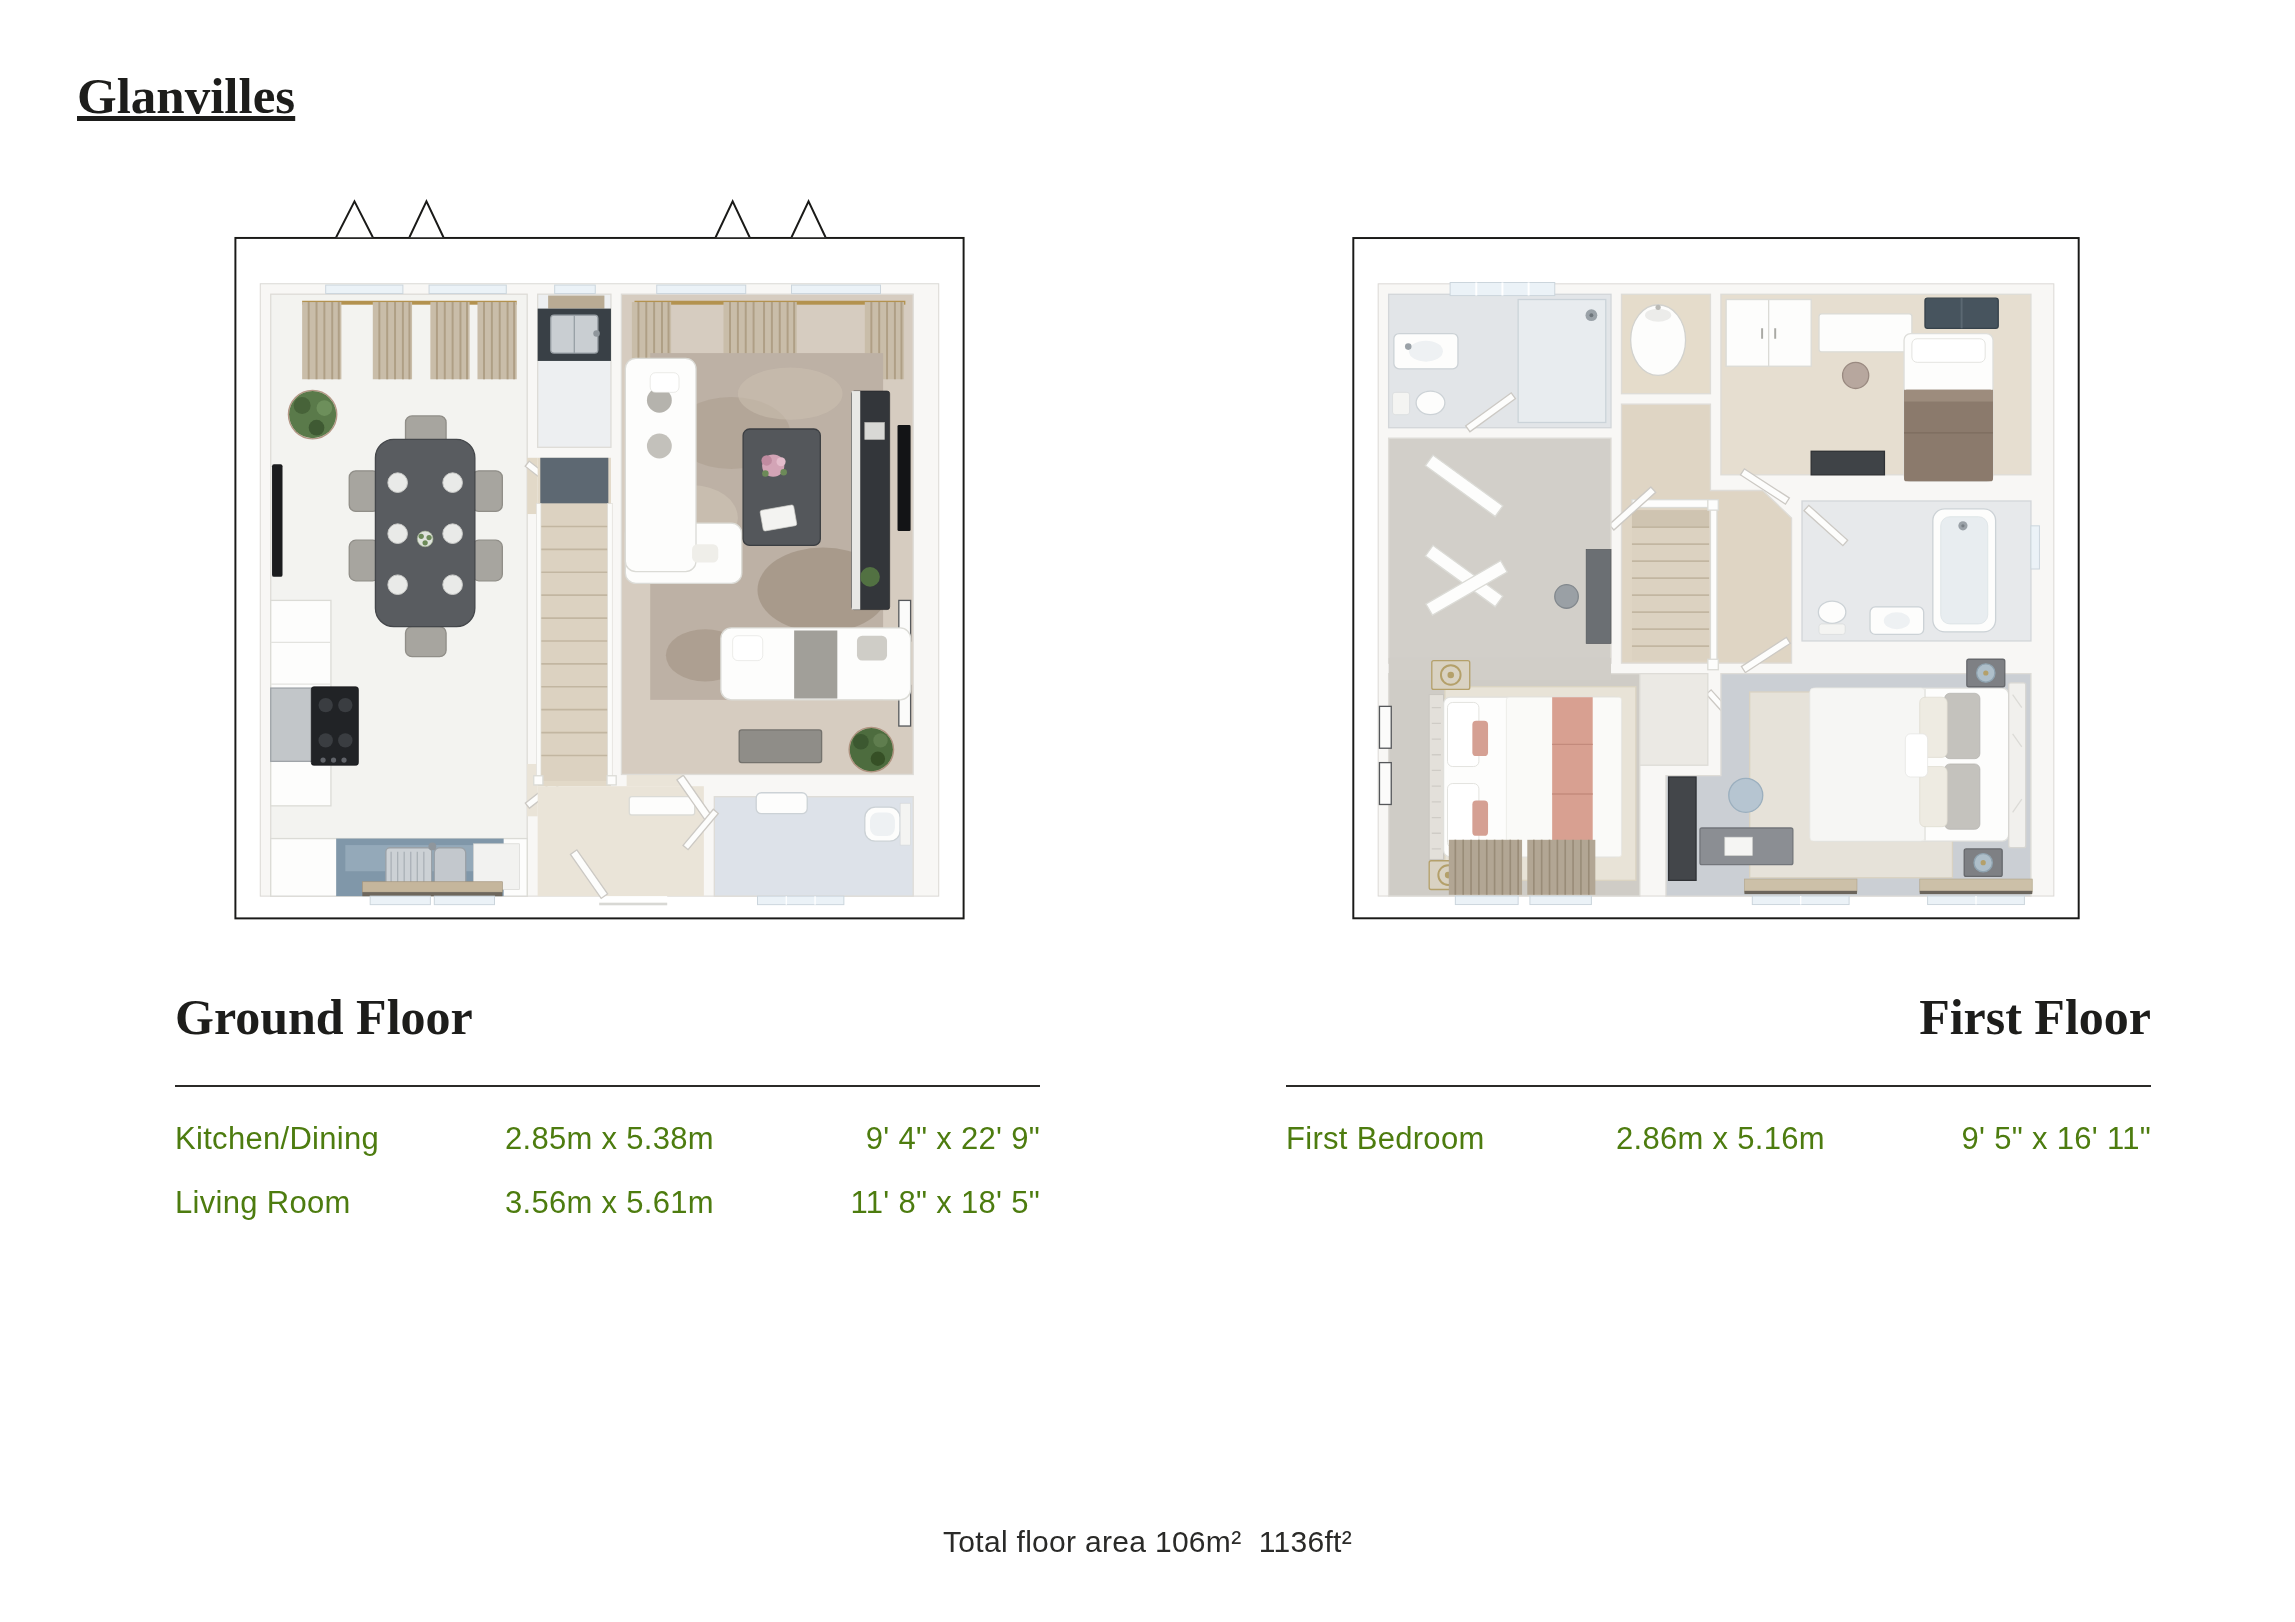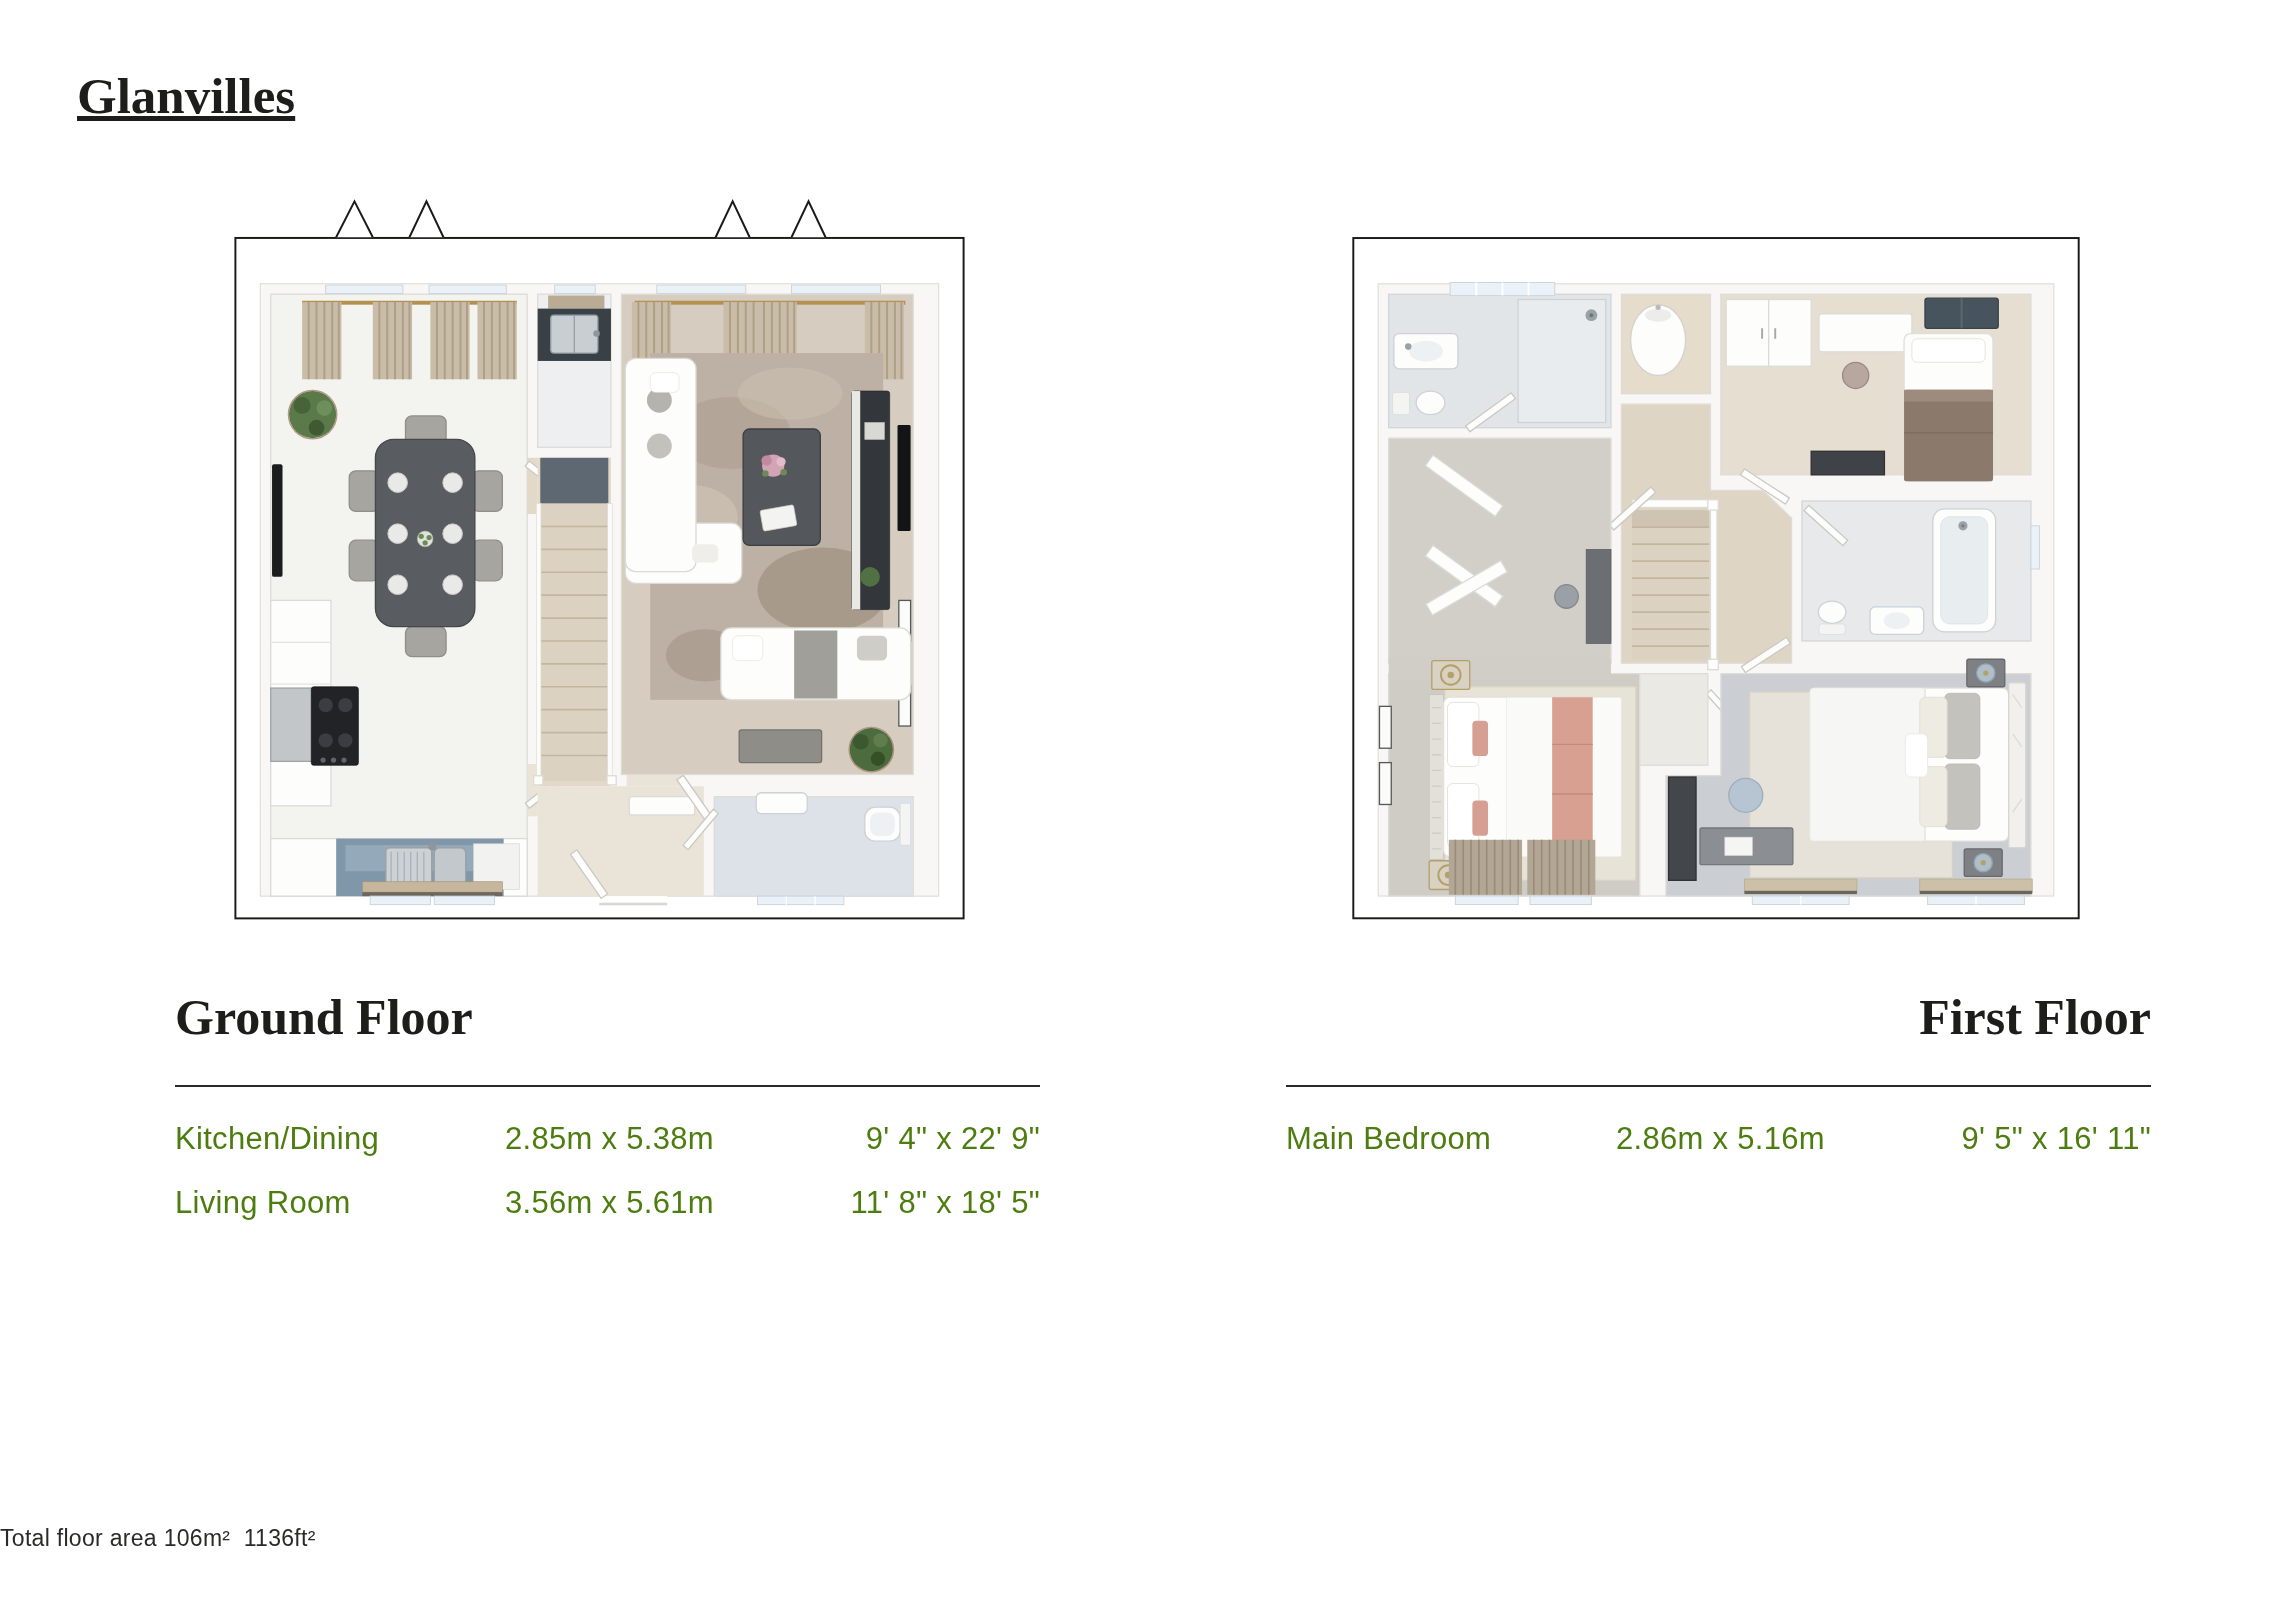--- a/index.html
+++ b/index.html
@@ -13,22 +13,22 @@
   .spec{position:absolute;top:992px;width:865px;}
   .spec.left{left:175px;}
   .spec.right{left:1286px;}
   .spec h2{font-size:50px;line-height:1;margin:0;}
   .spec.right h2{text-align:right;}
   .rule{margin-top:43px;height:2px;background:#2b2a28;}
   .rows{margin-top:33px;}
   .spec-row{display:grid;grid-template-columns:330px 1fr auto;height:64px;align-items:start;
             font-size:31px;line-height:1.2;letter-spacing:0.3px;color:#4d7c0f;}
   .spec-row .imperial{text-align:right;}
-  .total{position:absolute;left:0;right:0;top:1525px;margin:0;
-         font-size:23px;letter-spacing:0.3px;color:#2a2a28;white-space:pre;}
+  .total{position:absolute;left:0;right:0;top:1525px;margin:0;text-align:center;
+         font-size:30px;letter-spacing:0.3px;color:#2a2a28;white-space:pre;}
   
   .gls{fill:#ebf2f7;stroke:#cbd5dc;stroke-width:1.5;}
   .wht{fill:#fdfdfc;stroke:#dbdbd6;stroke-width:2;}
   .san{fill:#fdfdfc;stroke:#ccd2d6;stroke-width:2;}
   .lf{fill:#fdfdfc;stroke:#ccc9c4;stroke-width:2;}
   .dark{fill:#3f4347;stroke:#2e3135;stroke-width:2;}
   .tread{stroke:#c2b6a1;stroke-width:2.5;fill:none;}
 </style>
 </head>
 <body>
@@ -420,21 +420,21 @@
         <span class="imperial">11' 8" x 18' 5"</span>
       </div>
     </div>
   </section>
 
   <section class="spec right">
     <h2 class="serif">First Floor</h2>
     <div class="rule"></div>
     <div class="rows">
       <div class="spec-row">
-        <span class="room">Main Bedroom</span>
+        <span class="room">First Bedroom</span>
         <span class="metric">2.86m x 5.16m</span>
         <span class="imperial">9' 5" x 16' 11"</span>
       </div>
     </div>
   </section>
 
   <p class="total">Total floor area 106m²  1136ft²</p>
 
 </div>
 

